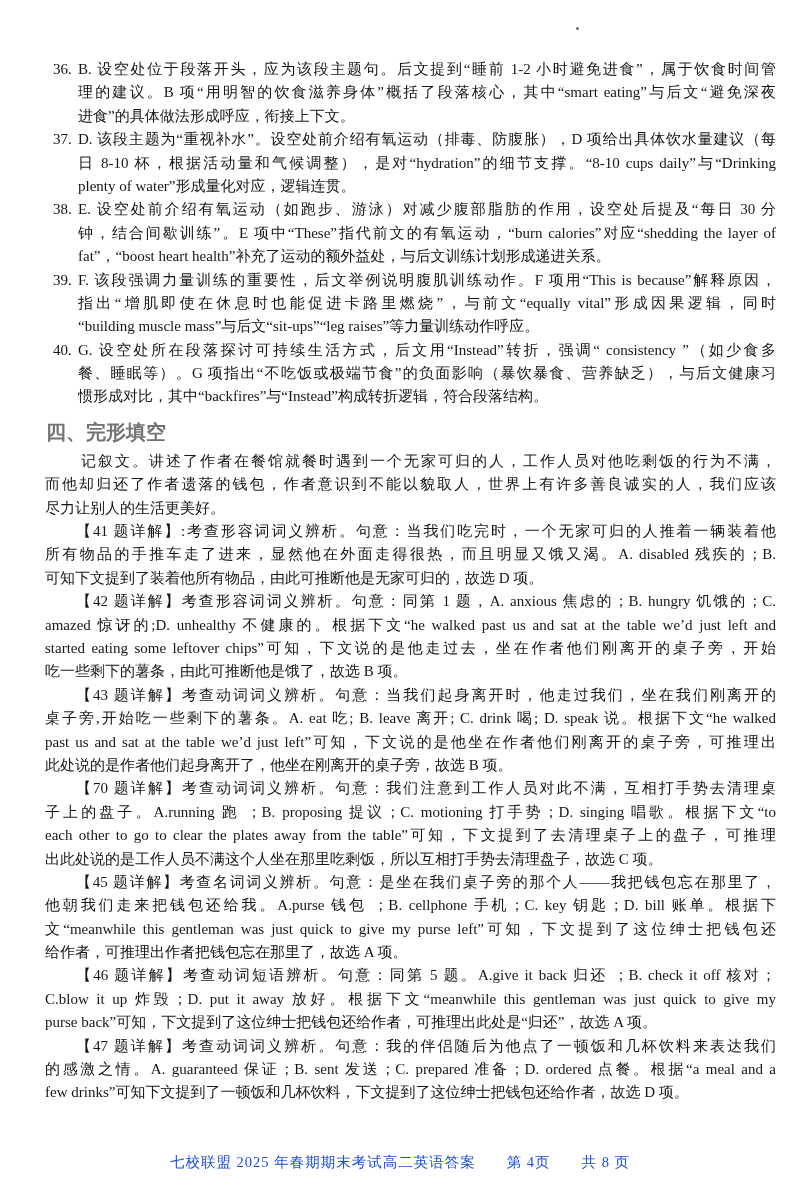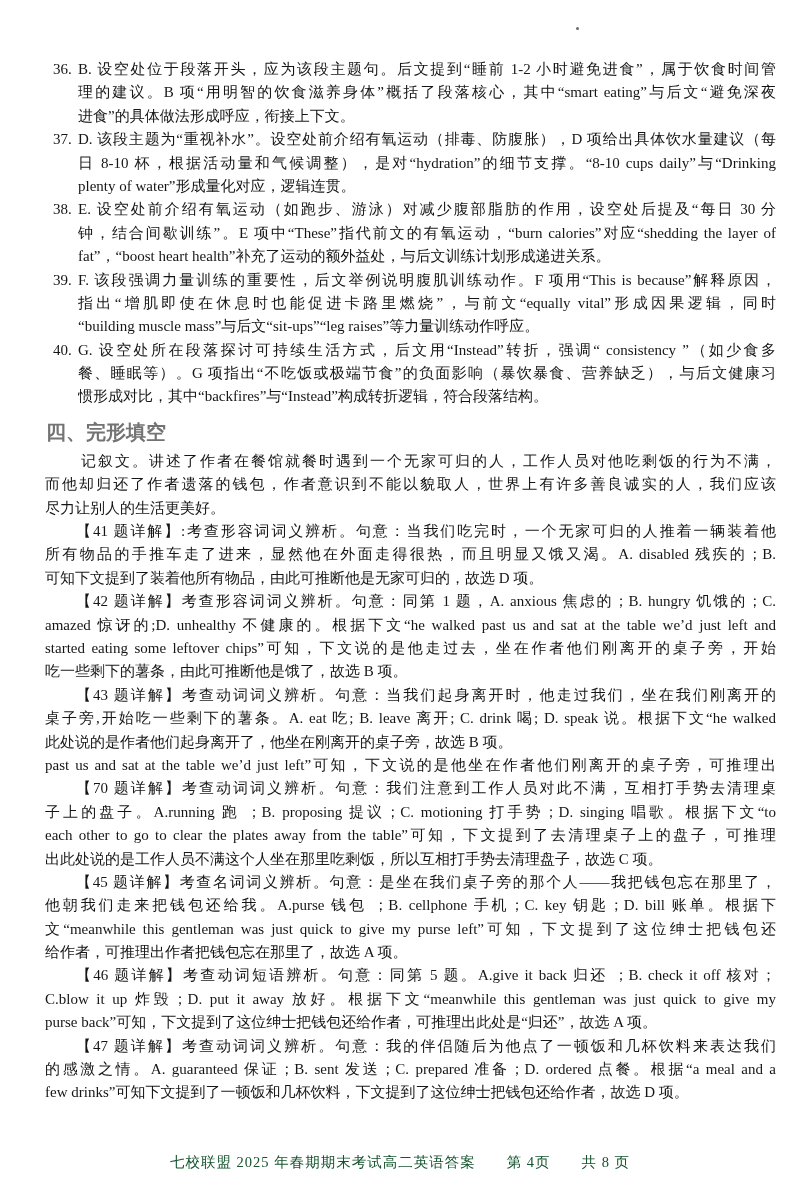--- a/index.html
+++ b/index.html
@@ -22,21 +22,21 @@
   .sec-title{
     margin:10px 0 5px 38px;font-size:20px;font-weight:700;line-height:26px;
     font-family:"Liberation Sans","DejaVu Sans",sans-serif;color:#737373;
   }
   
   .para{margin:0 32px 0 37px;}
   .fl{padding-left:31px;}      
   .fl2{padding-left:36px;}     
   .footer{
     position:absolute;left:0;top:1153px;width:100%;text-align:center;
-    font-size:14.5px;color:#14532d;letter-spacing:1px;
+    font-size:14.5px;color:#1d4ed8;letter-spacing:1px;
   }
   .artifact-dot{
     position:absolute;left:576px;top:27px;width:3px;height:3px;
     background:#6a6a6a;border-radius:50%;
   }
 </style>
 </head>
 <body>
 
 <div class="page">
@@ -100,22 +100,22 @@
     <div class="para">
       <div class="line j fl">【42 题详解】考查形容词词义辨析。句意：同第 1 题，A. anxious 焦虑的；B. hungry 饥饿的；C.</div>
       <div class="line j">amazed 惊讶的;D. unhealthy 不健康的。根据下文“he walked past us and sat at the table we’d just left and</div>
       <div class="line j">started eating some leftover chips”可知，下文说的是他走过去，坐在作者他们刚离开的桌子旁，开始</div>
       <div class="line">吃一些剩下的薯条，由此可推断他是饿了，故选 B 项。</div>
     </div>
 
     <div class="para">
       <div class="line j fl">【43 题详解】考查动词词义辨析。句意：当我们起身离开时，他走过我们，坐在我们刚离开的</div>
       <div class="line j">桌子旁,开始吃一些剩下的薯条。A. eat 吃; B. leave 离开; C. drink 喝; D. speak 说。根据下文“he walked</div>
+      <div class="line j">past us and sat at the table we’d just left”可知，下文说的是他坐在作者他们刚离开的桌子旁，可推理出</div>
       <div class="line">此处说的是作者他们起身离开了，他坐在刚离开的桌子旁，故选 B 项。</div>
-      <div class="line j">past us and sat at the table we’d just left”可知，下文说的是他坐在作者他们刚离开的桌子旁，可推理出</div>
     </div>
 
     <div class="para">
       <div class="line j fl">【70 题详解】考查动词词义辨析。句意：我们注意到工作人员对此不满，互相打手势去清理桌</div>
       <div class="line j">子上的盘子。A.running 跑 ；B. proposing 提议；C. motioning 打手势；D. singing 唱歌。根据下文“to</div>
       <div class="line j">each other to go to clear the plates away from the table”可知，下文提到了去清理桌子上的盘子，可推理</div>
       <div class="line">出此处说的是工作人员不满这个人坐在那里吃剩饭，所以互相打手势去清理盘子，故选 C 项。</div>
     </div>
 
     <div class="para">

